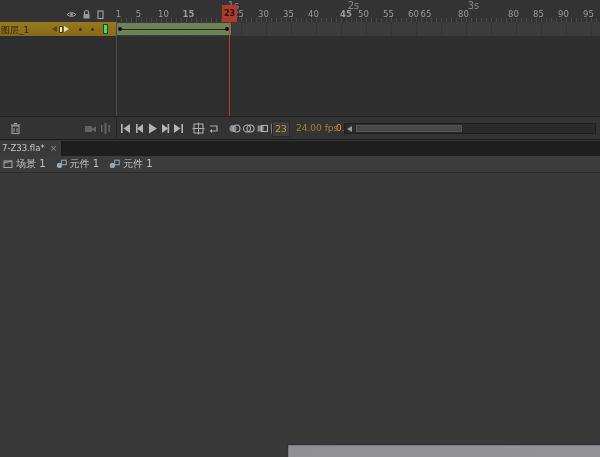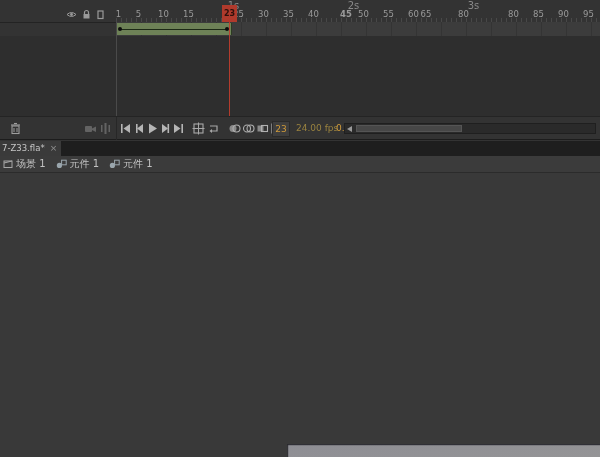--- a/index.html
+++ b/index.html
@@ -101,21 +101,21 @@
       <span class="hdr-icon" style="left:95px">
         <svg width="11" height="11" viewBox="0 0 11 11">
             <rect x="3" y="2" width="5" height="7.5" fill="none" stroke="#9a9a9a" stroke-width="1.2"></rect>
           </svg>
       </span>
       <div class="ruler-ticks"></div>
       <div id="ruler-numbers">
           <span class="ruler-num" style="left: 118.5px;">1</span>
           <span class="ruler-num" style="left: 138.5px;">5</span>
           <span class="ruler-num" style="left: 163.5px;">10</span>
-          <span class="ruler-num" style="left: 188.5px;">15</span>
+          <span class="ruler-num" style="left: 188.5px; font-weight: bold;">15</span>
           <span class="ruler-num" style="left: 238.5px;">25</span>
           <span class="ruler-num" style="left: 263.5px;">30</span>
           <span class="ruler-num" style="left: 288.5px;">35</span>
           <span class="ruler-num" style="left: 313.5px;">40</span>
           <span class="ruler-num" style="left: 346px; font-weight: bold;">45</span>
           <span class="ruler-num" style="left: 363.5px;">50</span>
           <span class="ruler-num" style="left: 388.5px;">55</span>
           <span class="ruler-num" style="left: 413.5px;">60</span>
           <span class="ruler-num" style="left: 426px;">65</span>
           <span class="ruler-num" style="left: 463.5px;">80</span>
@@ -128,20 +128,29 @@
           <span class="sec-label" style="left: 353.5px;">2s</span>
           <span class="sec-label" style="left: 473.5px;">3s</span>
         </div>
       <div id="playhead-marker" style="left: 222px;">23</div>
     </div>
 
     <div id="playhead-line" style="left: 229px;"></div>
     <div id="col-divider"></div>
 
     <div id="layer-row">
+      <div id="layer-left">
+        <span id="layer-name">图层_1</span>
+        <span class="nav-tri nav-left"></span>
+        <span class="nav-box"></span>
+        <span class="nav-tri nav-right"></span>
+        <span class="status-dot" style="left:79px"></span>
+        <span class="status-dot" style="left:91px"></span>
+        <span id="outline-swatch"></span>
+      </div>
       <div id="layer-frames">
         <div id="tween-span" style="width: 115px;">
           <span class="tween-line"></span>
           <span class="kf-dot" style="left:2px"></span>
           <span class="kf-dot" style="right:2px"></span>
         </div>
       </div>
     </div>
 
     <div id="frames-empty"></div>

